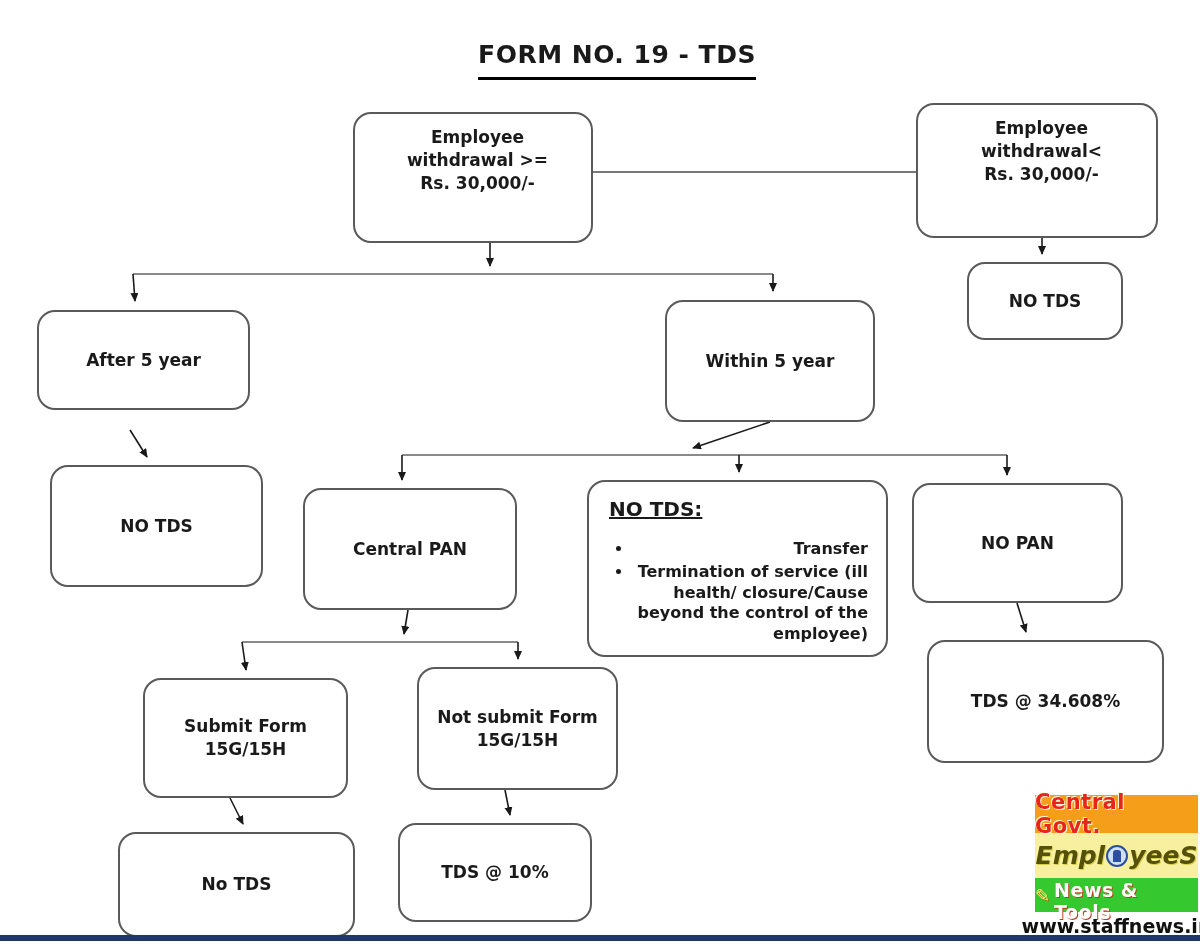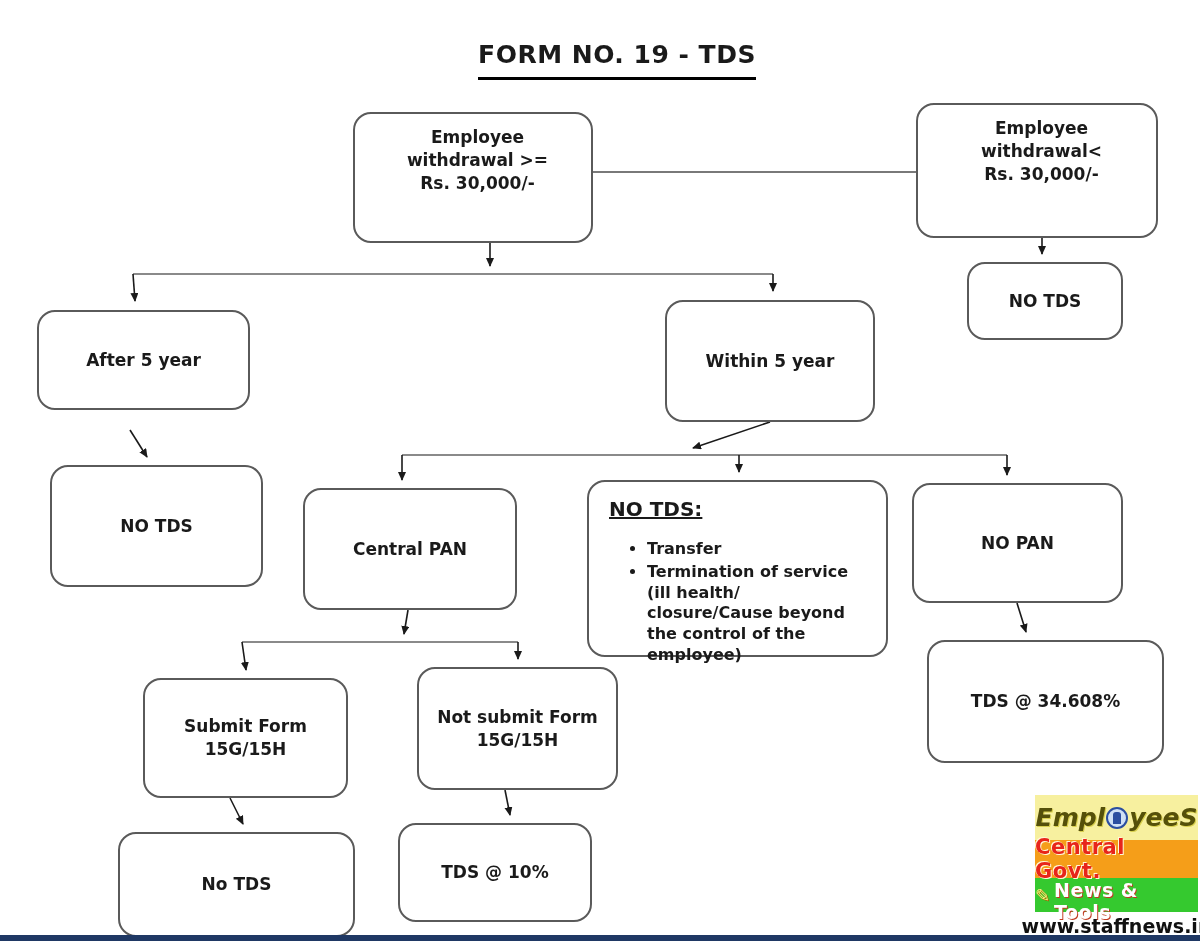--- a/index.html
+++ b/index.html
@@ -20,21 +20,21 @@
   }
   .box.top-align{align-items:flex-start;padding-top:12px;padding-left:17px;}
   .box.exceptions{
     display:block;text-align:left;padding:14px 16px 10px 20px;white-space:normal;
   }
   .exc-title{
     font-size:20px;font-weight:bold;text-decoration:underline;
     text-decoration-thickness:2px;margin-bottom:16px;
   }
   .box.exceptions ul{
-    margin:16px;padding-left:22px;font-size:16px;font-weight:bold;line-height:1.3;
+    margin:2px;padding-left:22px;font-size:16px;font-weight:bold;line-height:1.3;text-align:right;
   }
   .box.exceptions li{margin-bottom:2px;}
   svg.connectors{position:absolute;left:0;top:0;pointer-events:none;}
   .gray-line{stroke:#8a8a8a;stroke-width:2;}
   .link-line{stroke:#4d4d4d;stroke-width:1.6;}
   .arrow-line{stroke:#1a1a1a;stroke-width:1.6;fill:none;}
 
   
   .logo{position:absolute;left:1035px;top:795px;width:163px;}
   .logo .band{width:100%;display:flex;align-items:center;justify-content:center;box-sizing:border-box;}
@@ -145,29 +145,29 @@
 15G/15H</div>
 
 <div class="box" style="left:417px;top:667px;width:201px;height:123px">Not submit Form
 15G/15H</div>
 
 <div class="box" style="left:118px;top:832px;width:237px;height:105px">No TDS</div>
 
 <div class="box" style="left:398px;top:823px;width:194px;height:99px">TDS @ 10%</div>
 
 <div class="logo">
+  <div class="band b1">
+    <span>Central Govt.</span>
+  </div>
   <div class="band b2">
     <span class="emp">
         <span>Empl</span>
         <span class="emblem"></span>
         <span>yeeS</span>
       </span>
-  </div>
-  <div class="band b1">
-    <span>Central Govt.</span>
   </div>
   <div class="band b3">
     <span class="pen">✎</span>
     <span class="nt">News &amp; Tools</span>
   </div>
   <div class="band b4">
     <span>www.staffnews.in</span>
   </div>
 </div>
 

